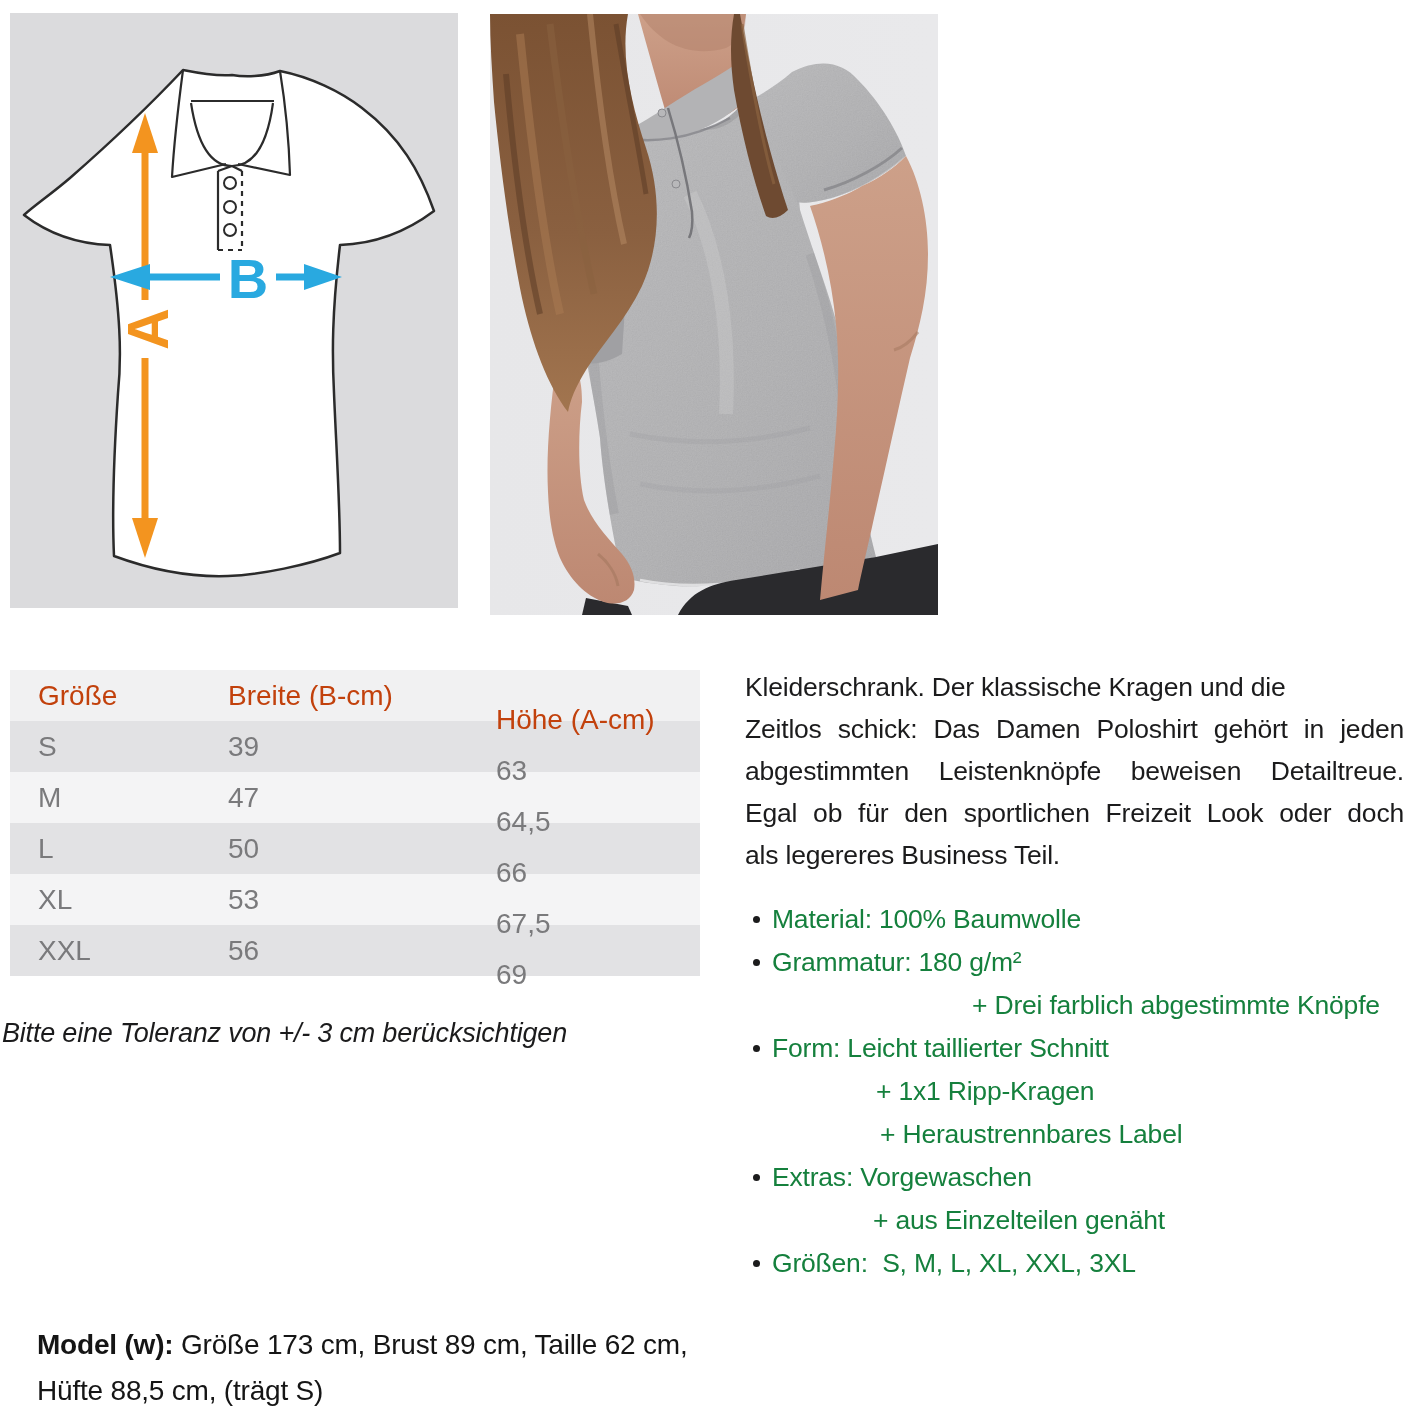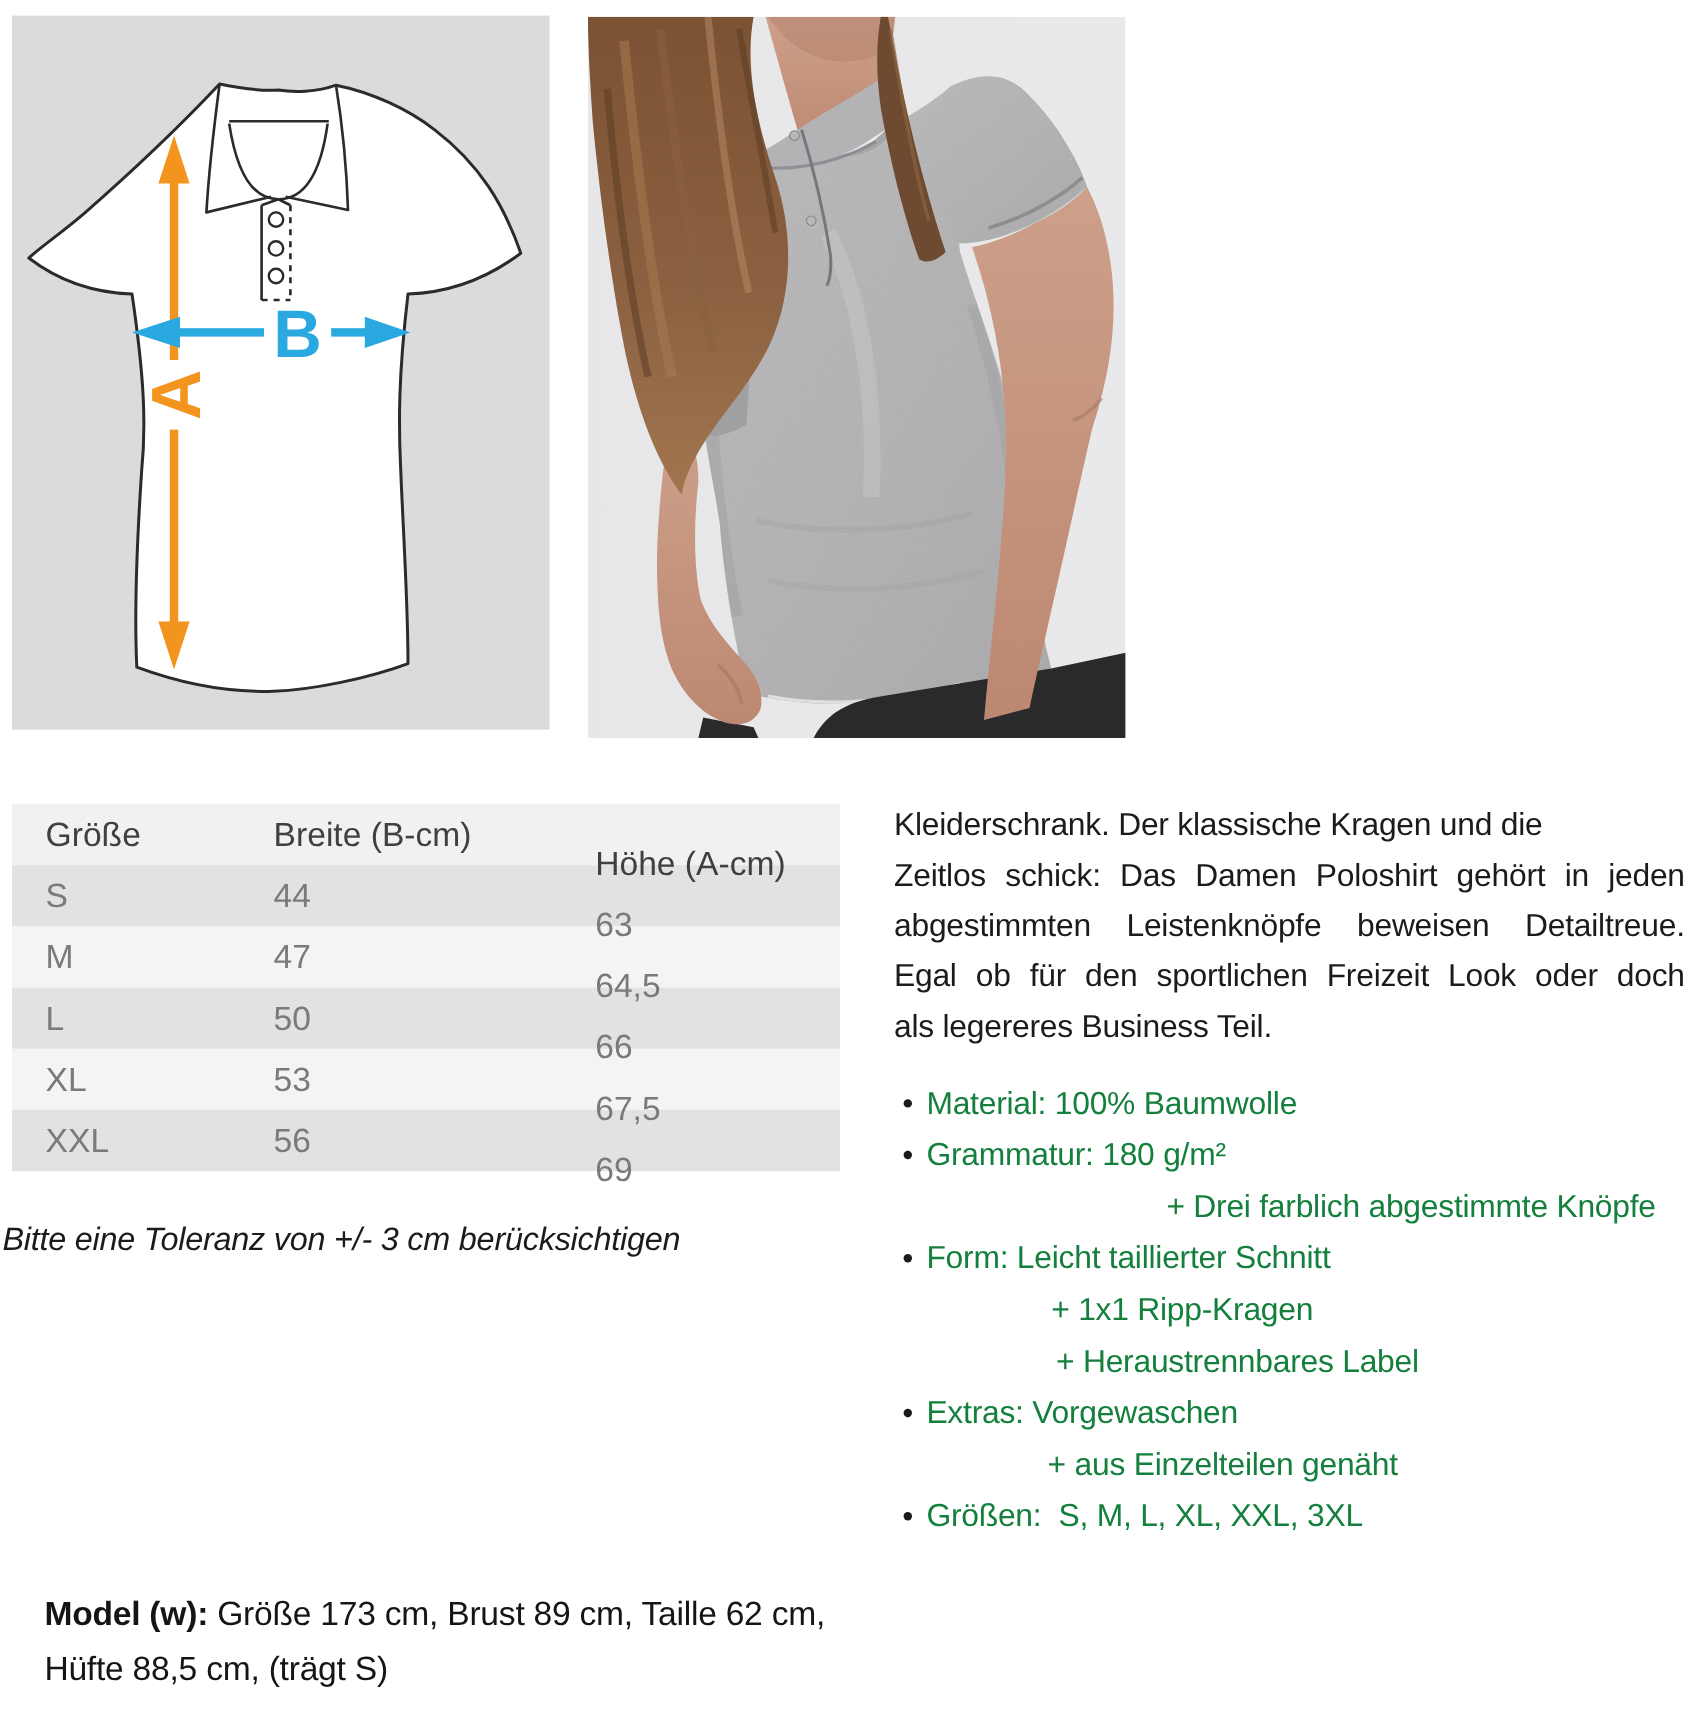--- a/index.html
+++ b/index.html
@@ -10,21 +10,21 @@
   .diagram-panel { position:absolute; left:10px; top:13px; width:448px; height:595px; background:#dbdbdd; }
   .diagram-panel svg { display:block; }
 
   
   .photo-panel { position:absolute; left:490px; top:14px; width:448px; height:601px; }
   .photo-panel svg { display:block; }
 
   
   .size-table { position:absolute; left:10px; top:670px; width:690px; font-size:28px; }
   .trow { display:flex; align-items:center; height:51px; }
-  .trow.head { background:#f1f1f2; color:#404040; }
+  .trow.head { background:#f1f1f2; color:#c2410c; }
   .trow.dark { background:#e2e2e4; color:#7a7a7c; }
   .trow.light { background:#f4f4f5; color:#7a7a7c; }
   .tc { overflow:hidden; white-space:nowrap; }
   .tc.c0 { width:218px; padding-left:28px; box-sizing:border-box; }
   .tc.c1 { width:268px; }
   .tc.c2 { width:204px;margin-top:48px; }
 
   .tolerance { position:absolute; left:2px; top:1018px; width:700px; font-size:27px; letter-spacing:-0.2px; color:#1b1b1c;font-style:italic; }
 
   
@@ -182,21 +182,21 @@
   </div>
 
   <div class="size-table" id="size-table">
       <div class="trow head">
         <span class="tc c0">Größe</span>
         <span class="tc c1">Breite (B-cm)</span>
         <span class="tc c2">Höhe (A-cm)</span>
       </div>
       <div class="trow dark">
         <span class="tc c0">S</span>
-        <span class="tc c1">44</span>
+        <span class="tc c1">39</span>
         <span class="tc c2">63</span>
       </div>
       <div class="trow light">
         <span class="tc c0">M</span>
         <span class="tc c1">47</span>
         <span class="tc c2">64,5</span>
       </div>
       <div class="trow dark">
         <span class="tc c0">L</span>
         <span class="tc c1">50</span>

